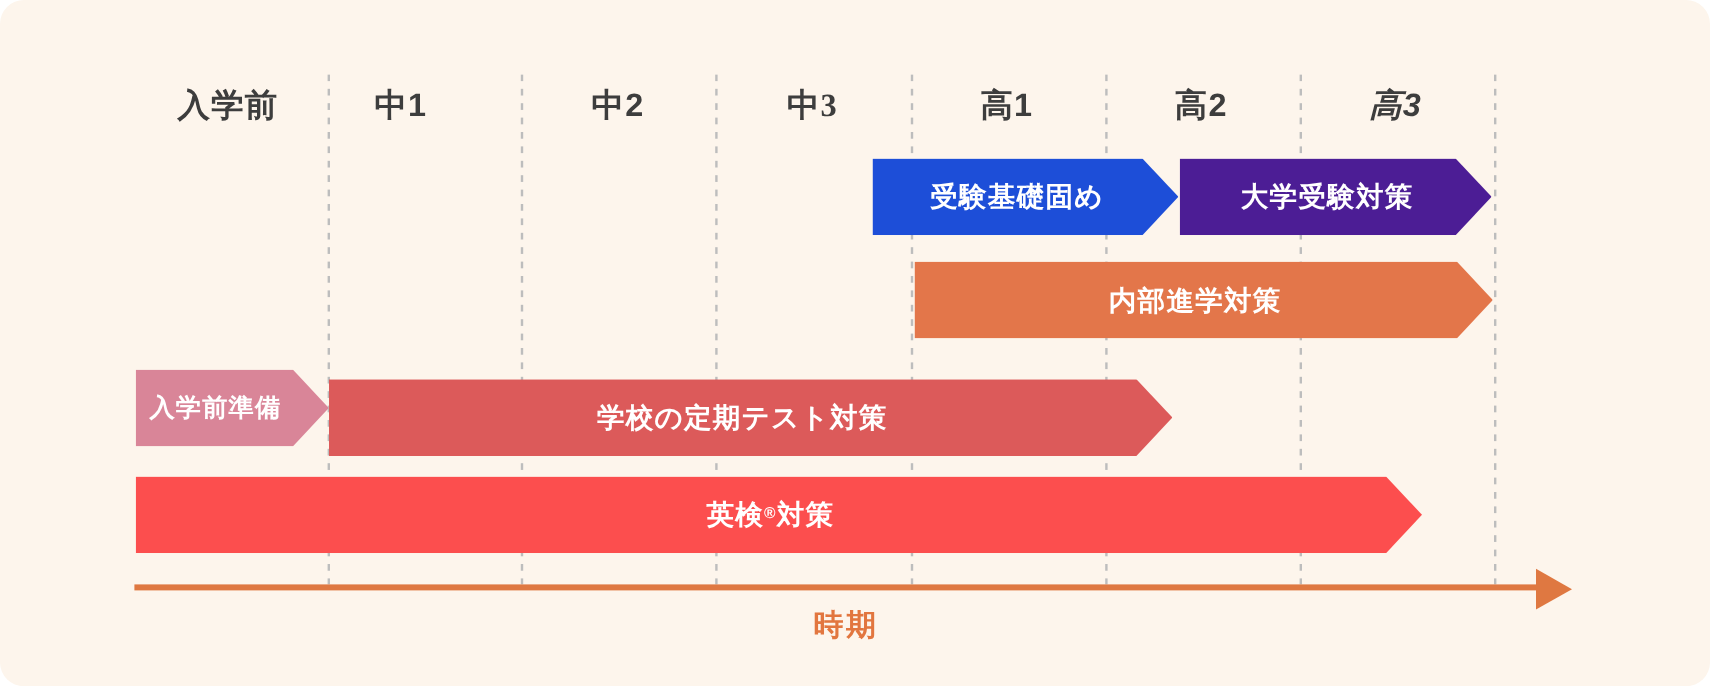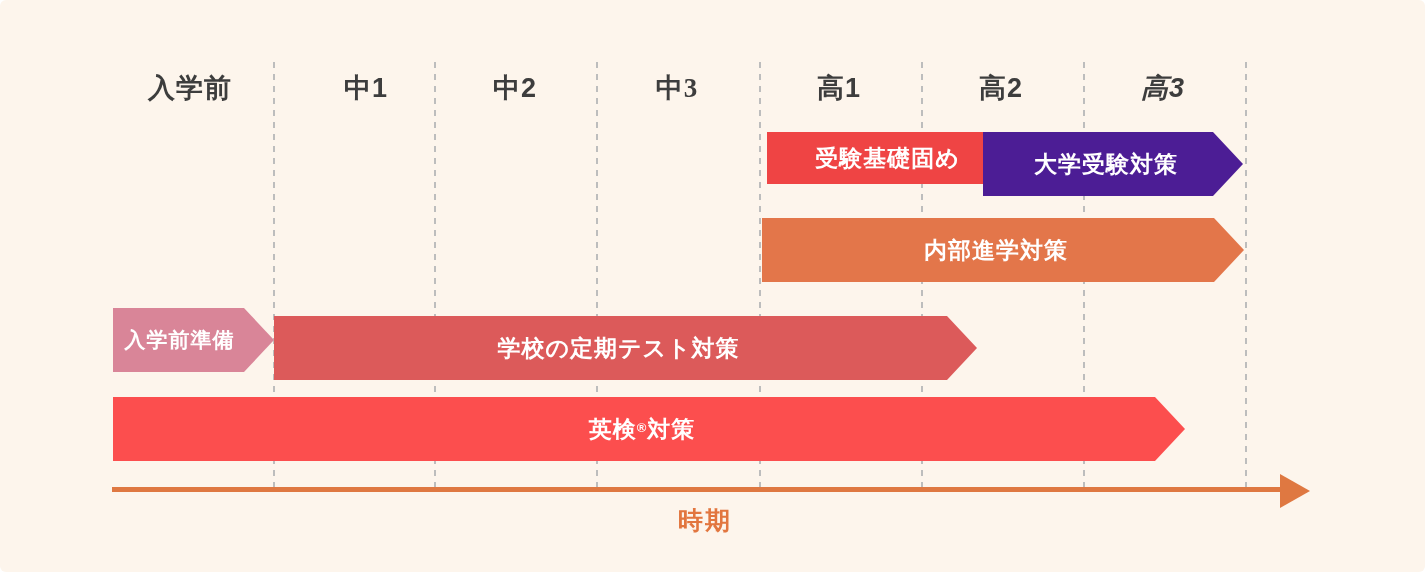--- a/index.html
+++ b/index.html
@@ -5,21 +5,21 @@
   * { box-sizing: border-box; margin: 0; padding: 0; }
   html, body {
     width: 1425px; height: 572px;
     font-family: "Liberation Sans", "DejaVu Sans", sans-serif;
     background: #ffffff;
   }
   #canvas {
     position: relative;
     width: 1425px; height: 572px;
     background: #fdf5ec;
-    border-radius: 6px;
+    border-radius: 20px;
     overflow: hidden;
   }
 
   
   .divider {
     position: absolute;
     top: 62px;
     width: 2px;
     height: 425px;
     background-image: linear-gradient(to bottom, #bdbdbd 0 6px, rgba(0,0,0,0) 6px 12px);
@@ -93,30 +93,30 @@
       <div class="divider" style="left: 434px;"></div>
       <div class="divider" style="left: 596px;"></div>
       <div class="divider" style="left: 759px;"></div>
       <div class="divider" style="left: 921px;"></div>
       <div class="divider" style="left: 1083px;"></div>
       <div class="divider" style="left: 1245px;"></div>
     </div>
 
   <div id="headers">
       <div class="col-header" style="left: 110px; width: 160px;">入学前</div>
-      <div class="col-header" style="left: 286px; width: 160px;">中1</div>
+      <div class="col-header" style="left: 254px; width: 160px;">中1</div>
       <div class="col-header" style="left: 435px; width: 160px;">中2</div>
       <div class="col-header" style="left: 597px; width: 160px; font-family: Liberation Serif, serif;">中3</div>
       <div class="col-header" style="left: 759px; width: 160px;">高1</div>
       <div class="col-header" style="left: 921px; width: 160px;">高2</div>
       <div class="col-header" style="left: 1083px; width: 160px; font-style: italic;">高3</div>
     </div>
 
   <div id="bars">
-      <div class="bar arrow" style="left: 727px; width: 255px; top: 132px; height: 52px; background: #ef4444; margin-left: 40px;">
+      <div class="bar arrow" style="left: 727px; width: 255px; top: 132px; height: 64px; background: #1d4ed8;">
         <span class="label">受験基礎固め</span>
       </div>
       <div class="bar arrow" style="left: 983px; width: 260px; top: 132px; height: 64px; background: #4c1d95; font-family: Liberation Serif, serif;">
         <span class="label">大学受験対策</span>
       </div>
       <div class="bar arrow" style="left: 762px; width: 482px; top: 218px; height: 64px; background: rgb(227, 118, 74);">
         <span class="label">内部進学対策</span>
       </div>
       <div class="bar arrow small-label" style="left: 113px; width: 161px; top: 308px; height: 64px; background: rgb(217, 133, 152);">
         <span class="label">入学前準備</span>

